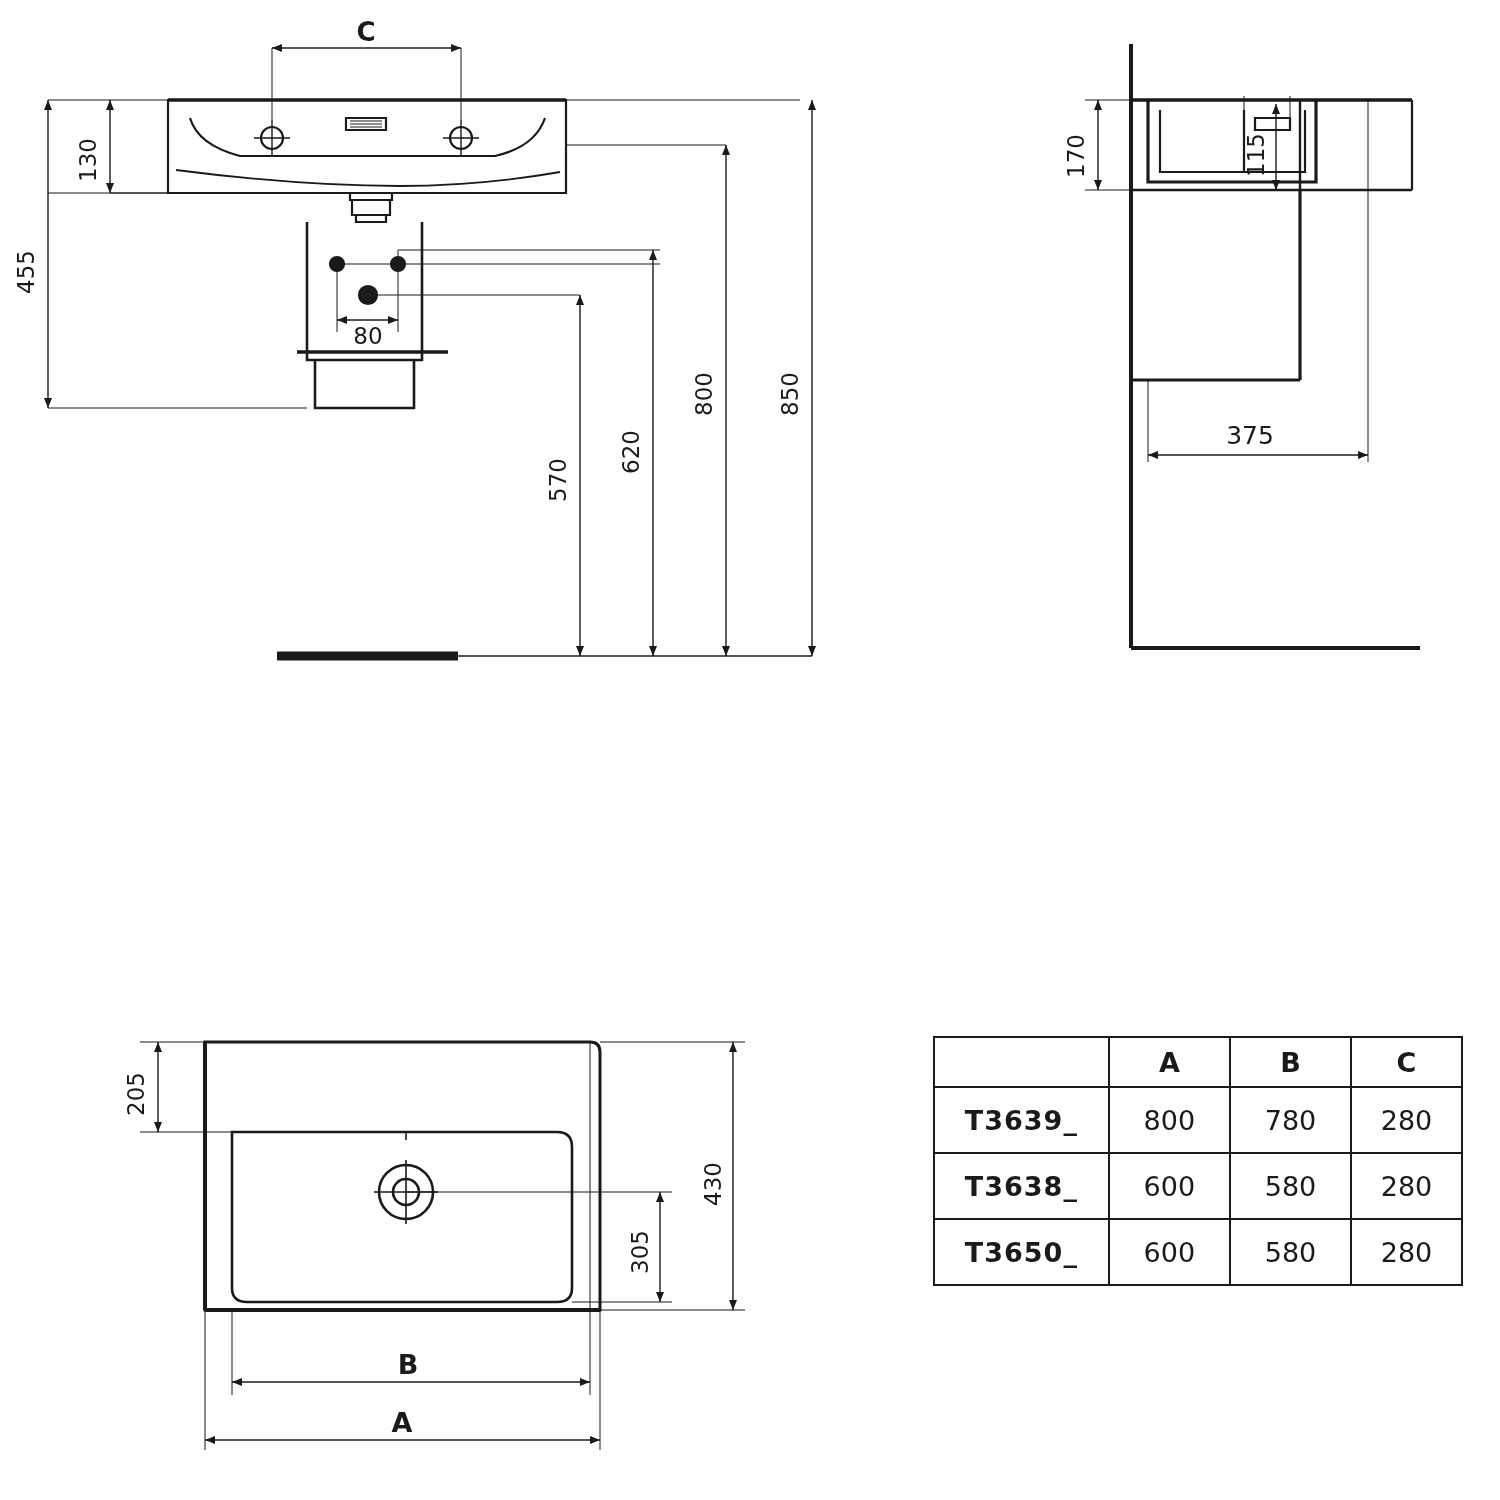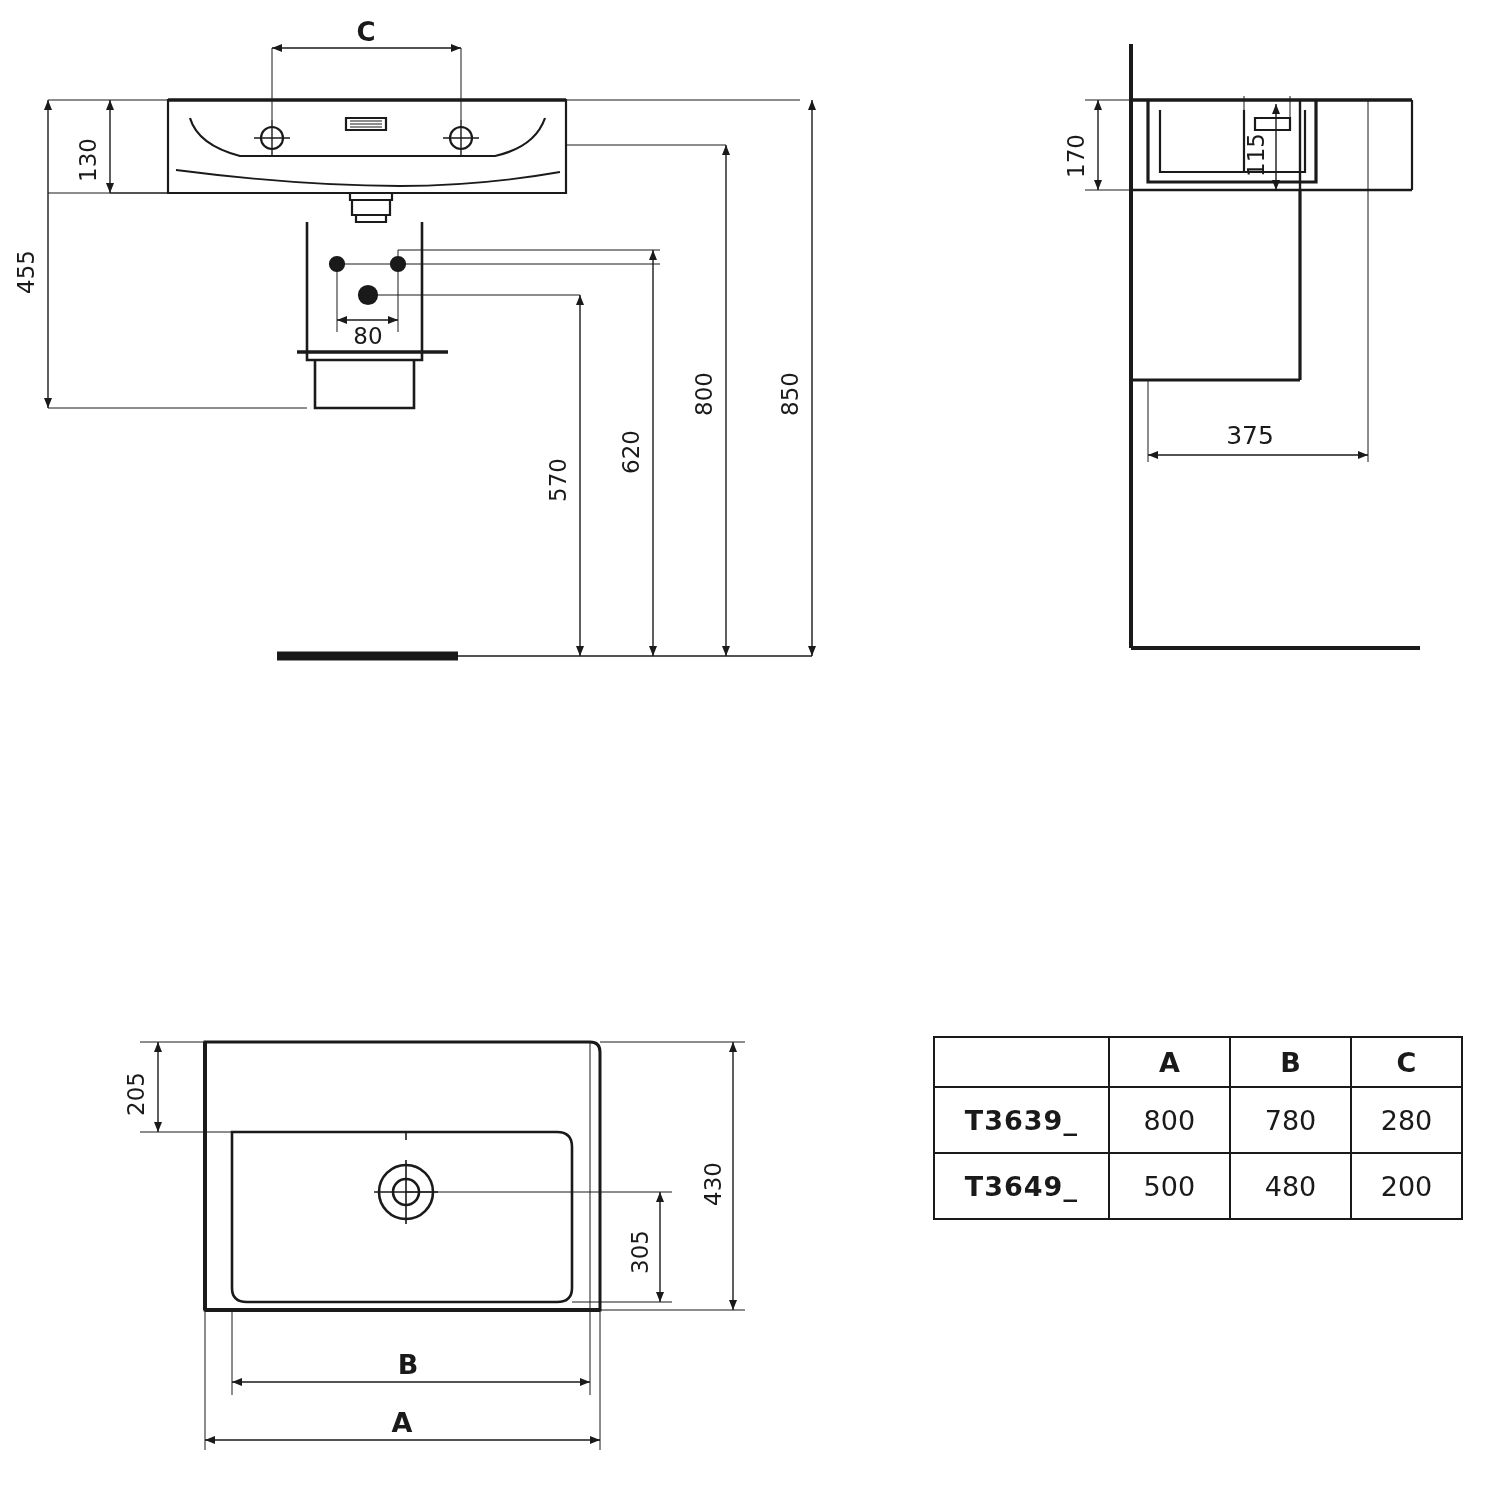--- a/index.html
+++ b/index.html
@@ -175,21 +175,27 @@
     </tr>
   </thead>
   <tbody>
     <tr>
       <td class="code">T3639_</td>
       <td>800</td>
       <td>780</td>
       <td>280</td>
     </tr>
     <tr>
-      <td class="code">T3649_</td>
-      <td>500</td>
-      <td>480</td>
-      <td>200</td>
+      <td class="code">T3638_</td>
+      <td>600</td>
+      <td>580</td>
+      <td>280</td>
+    </tr>
+    <tr>
+      <td class="code">T3650_</td>
+      <td>600</td>
+      <td>580</td>
+      <td>280</td>
     </tr>
   </tbody>
 </table>
 
 </div>
 
 </body></html>

